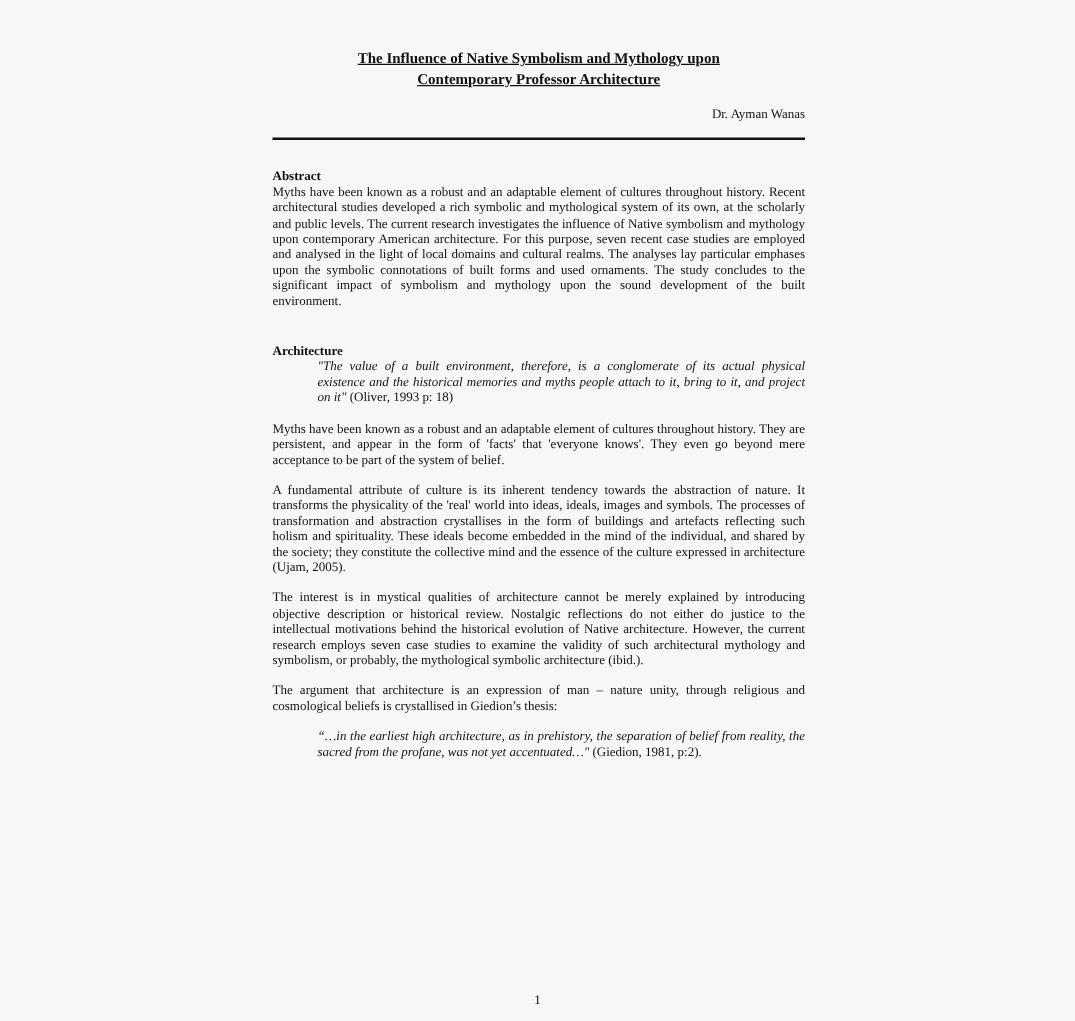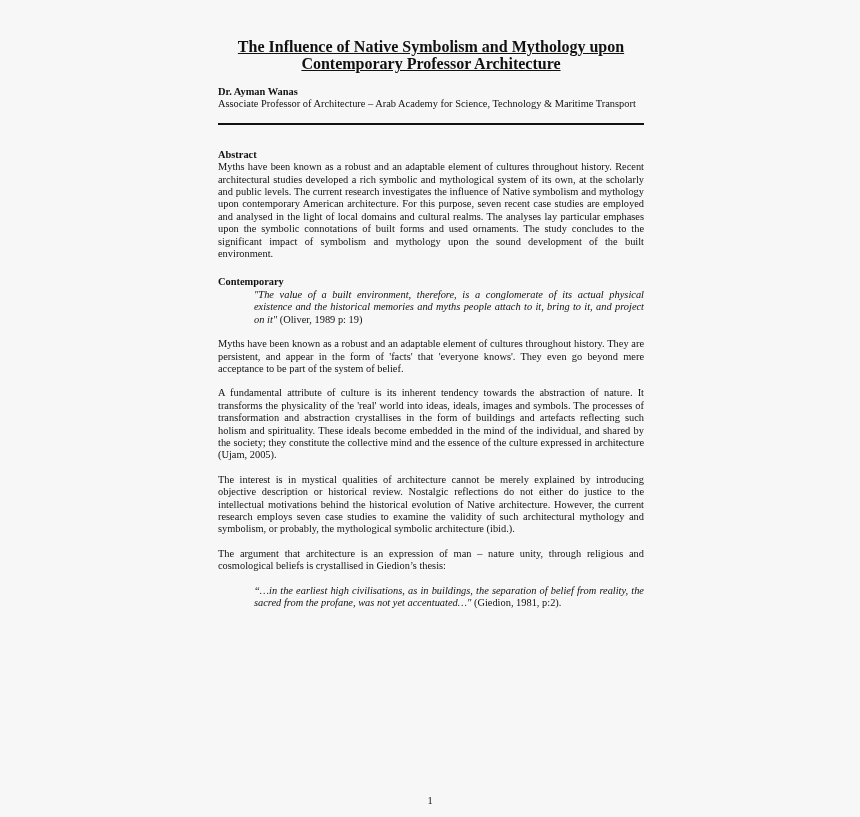--- a/index.html
+++ b/index.html
@@ -14,37 +14,37 @@
   .page {
     position: absolute;
     left: 218px; top: 38px;
     width: 426px;
     font-size: 10.4px;
     line-height: 12.4px;
   }
   .title {
     text-align: center;
     font-weight: bold;
-    font-size: 16px;
+    font-size: 12px;
     line-height: 17px;
     text-decoration: underline;
     margin: 0 0 14px 0;
   }
-  .author-name { font-weight: bold; margin-top: 0; }
+  .author-name { font-weight: normal; margin-top: 0; text-align: right; }
   .author-block { margin-bottom: 12px; }
   .author-affil { text-align: justify; }
   .rule {
     height: 0;
     border-top: 2px solid #111;
     margin: 2px 0 24px 0;
   }
   .section-heading { font-weight: bold; }
   p { margin: 0; text-align: justify; }
   .para { margin-bottom: 12px; }
-  .abstract { margin-bottom: 16px; }
+  .abstract { margin-bottom: 28px; }
   .quote {
     margin-left: 36px;
     text-align: justify;
   }
   .quote i { font-style: italic; }
   .intro-quote { margin-bottom: 12px; }
   .thesis-quote { margin-top: 12px; }
   .page-number {
     position: absolute;
     left: 0; right: 0;
@@ -57,37 +57,36 @@
 <body>
 
 <div class="page">
   <div class="title">
     <div>The Influence of Native Symbolism and Mythology upon</div>
     <div>Contemporary Professor Architecture</div>
   </div>
 
   <div class="author-block">
     <div class="author-name">Dr. Ayman Wanas</div>
-    <div class="author-affil">Associate Professor of Architecture – Arab Academy for Science, Technology &amp; Maritime Transport</div>
   </div>
 
 
   <div class="rule"></div>
 
   <div class="abstract">
     <div class="section-heading">Abstract</div>
     <p>Myths have been known as a robust and an adaptable element of cultures throughout history. Recent architectural studies developed a rich symbolic and mythological system of its own, at the scholarly and public levels. The current research investigates the influence of Native symbolism and mythology upon contemporary American architecture. For this purpose, seven recent case studies are employed and analysed in the light of local domains and cultural realms. The analyses lay particular emphases upon the symbolic connotations of built forms and used ornaments. The study concludes to the significant impact of symbolism and mythology upon the sound development of the built environment.</p>
   </div>
 
   <div>
-    <div class="section-heading">Contemporary</div>
-    <div class="quote intro-quote"><i>"The value of a built environment, therefore, is a conglomerate of its actual physical existence and the historical memories and myths people attach to it, bring to it, and project on it"</i><span> (Oliver, 1989 p: 19)</span></div>
+    <div class="section-heading">Architecture</div>
+    <div class="quote intro-quote"><i>"The value of a built environment, therefore, is a conglomerate of its actual physical existence and the historical memories and myths people attach to it, bring to it, and project on it"</i><span> (Oliver, 1993 p: 18)</span></div>
 
     <p class="para">Myths have been known as a robust and an adaptable element of cultures throughout history. They are persistent, and appear in the form of 'facts' that 'everyone knows'. They even go beyond mere acceptance to be part of the system of belief.</p>
     <p class="para">A fundamental attribute of culture is its inherent tendency towards the abstraction of nature. It transforms the physicality of the 'real' world into ideas, ideals, images and symbols. The processes of transformation and abstraction crystallises in the form of buildings and artefacts reflecting such holism and spirituality. These ideals become embedded in the mind of the individual, and shared by the society; they constitute the collective mind and the essence of the culture expressed in architecture (Ujam, 2005).</p>
     <p class="para">The interest is in mystical qualities of architecture cannot be merely explained by introducing objective description or historical review. Nostalgic reflections do not either do justice to the intellectual motivations behind the historical evolution of Native architecture. However, the current research employs seven case studies to examine the validity of such architectural mythology and symbolism, or probably, the mythological symbolic architecture (ibid.).</p>
     <p>The argument that architecture is an expression of man – nature unity, through religious and cosmological beliefs is crystallised in Giedion’s thesis:</p>
 
-    <div class="quote thesis-quote"><i>“…in the earliest high civilisations, as in buildings, the separation of belief from reality, the sacred from the profane, was not yet accentuated…"</i><span> (Giedion, 1981, p:2).</span></div>
+    <div class="quote thesis-quote"><i>“…in the earliest high architecture, as in prehistory, the separation of belief from reality, the sacred from the profane, was not yet accentuated…"</i><span> (Giedion, 1981, p:2).</span></div>
   </div>
 </div>
 
 <div class="page-number">1</div>
 
 </body></html>

